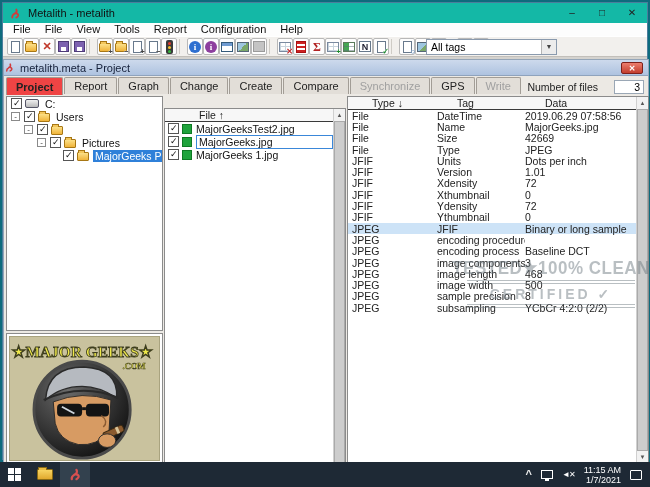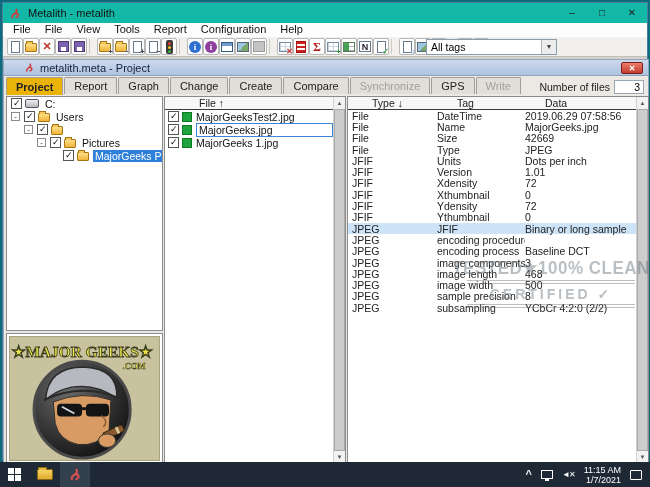--- a/index.html
+++ b/index.html
@@ -60,40 +60,40 @@
   #tag-combo{position:absolute;left:423px;top:2px;width:131px;height:16px;background:#fff;border:1px solid #8a9aad;
              display:flex;align-items:center;font-size:10.5px;padding-left:4px;}
   #tag-combo .arrow{margin-left:auto;width:15px;height:14px;background:#ececec;border-left:1px solid #b5b5b5;
              text-align:center;font-size:7px;line-height:14px;color:#444;}
 
   
   #mdi{flex:1;background:#d4d2ce;position:relative;}
   #child{position:absolute;left:0px;top:2px;width:646px;height:404px;background:#ece9e4;border:1px solid #94a5b8;
          display:flex;flex-direction:column;}
   #child-titlebar{height:16px;background:linear-gradient(#cdd9ec,#aec3e0);display:flex;align-items:center;
-         padding-left:20px;border-bottom:1px solid #8fa3bd;flex:0 0 auto;}
+         padding-left:0;border-bottom:1px solid #8fa3bd;flex:0 0 auto;}
   #child-titlebar .ctitle{font-size:11px;color:#15203a;margin-left:5px;}
   #child-close{margin-left:auto;margin-right:5px;width:22px;height:12px;background:linear-gradient(#ec7d6d,#c23c2c);
          border:1px solid #7d1f1a;border-radius:2px;color:#fff;font-size:8px;line-height:11px;text-align:center;font-weight:bold;}
 
   #tabrow{height:18px;display:flex;align-items:flex-end;padding-left:2px;flex:0 0 auto;background:#ece9e4;}
   .tab{font-size:11px;color:#222;padding:2px 9px 2px;border:1px solid #a29d96;border-bottom:none;background:#e2ded8;
        margin-right:1px;border-radius:2px 2px 0 0;line-height:12px;}
-  .tab.active{background:#eab308;font-weight:bold;position:relative;top:1px;padding-top:3px;}
+  .tab.active{background:#ef4444;font-weight:bold;position:relative;top:1px;padding-top:3px;}
   .tab.disabled{color:#a0a0a0;}
-  #files-count{margin-left:auto;display:flex;align-items:center;gap:4px;margin-right:4px;}
+  #files-count{margin-left:auto;display:flex;align-items:center;gap:16px;margin-right:4px;}
   #files-count .lbl{font-size:10.5px;color:#222;}
   #files-count .val{width:30px;height:14px;background:#fff;border:1px solid #9aa7b5;font-size:10.5px;
        text-align:right;padding-right:3px;line-height:13px;}
 
   #panels{flex:1;position:relative;}
   .panel{position:absolute;background:#fff;border:1px solid #8b8b8b;}
   #tree-panel{left:2px;top:2px;width:157px;height:235px;overflow:hidden;}
   #preview-panel{left:2px;top:239px;width:157px;height:131px;padding:2px;background:#fff;}
-  #file-panel{left:160px;top:2px;width:182px;height:368px;}
+  #file-panel{left:160px;top:14px;width:182px;height:368px;}
   #meta-panel{left:343px;top:2px;width:302px;height:368px;}
 
   
   .tree-row{display:flex;align-items:center;height:13px;font-size:10.5px;color:#111;white-space:nowrap;}
   .exp{width:9px;height:9px;border:1px solid #8a8a8a;background:#fff;color:#333;
        font:8px/7px "Liberation Sans",sans-serif;text-align:center;margin-right:4px;flex:0 0 auto;}
   .cb{width:11px;height:11px;background:#fff;border:1px solid #555;display:inline-block;position:relative;
       margin-right:3px;flex:0 0 auto;}
   .cb::after{content:"✓";position:absolute;left:1px;top:-1px;font:bold 9px/11px "DejaVu Sans",sans-serif;color:#111;}
   .tree-ic{margin-right:4px;flex:0 0 auto;}

